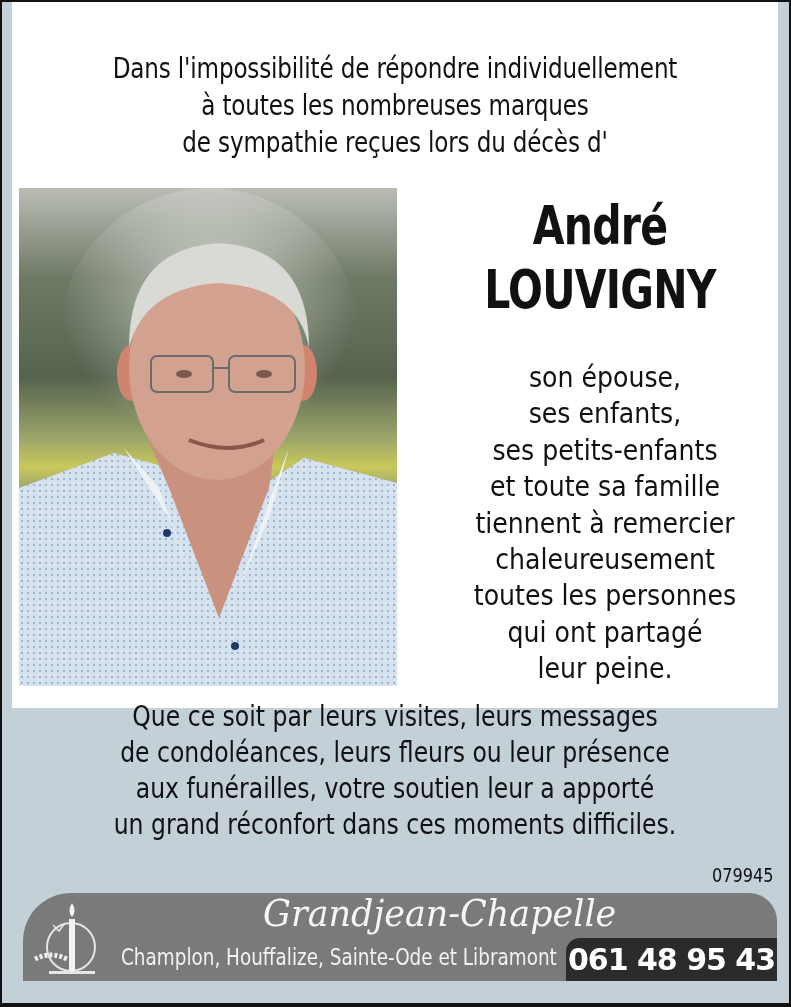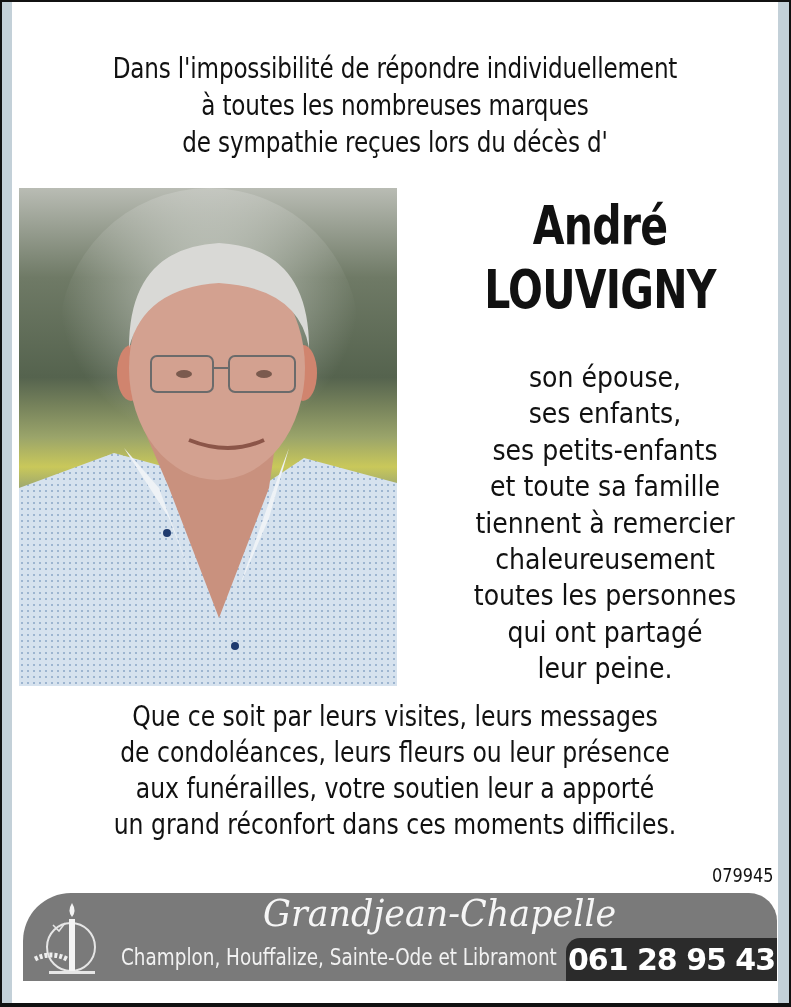--- a/index.html
+++ b/index.html
@@ -1,18 +1,18 @@
 <!DOCTYPE html>
 <html><head>
 <meta charset="utf-8">
 <style>
   html, body { margin: 0; padding: 0; }
   body { width: 791px; height: 1007px; background: #111; position: relative; overflow: hidden; }
   .frame { position: absolute; left: 2px; top: 2px; width: 787px; height: 1001px; background: #c3d0d8; }
-  .paper { position: absolute; left: 10px; top: 0; width: 766px; height: 1001px; background: #ffffff; }
+  .paper { position: absolute; left: 10px; top: 0; width: 766px; height: 706px; background: #ffffff; }
   .txt { font-family: "DejaVu Sans", sans-serif; color: #111; text-align: center; position: absolute; }
   .intro { left: 0; width: 766px; top: 48px; font-size: 27.5px; line-height: 37px; transform: scaleX(0.84); transform-origin: center top; letter-spacing: -0.2px; }
   .photo { position: absolute; left: 7px; top: 186px; width: 378px; height: 498px; overflow: hidden;
     background: linear-gradient(180deg, #b9bcb4 0%, #6f7a66 18%, #55634e 38%, #9aa46a 50%, #c9c85a 56%, #8c9a78 62%, #b8c0b8 70%, #d9e0e6 100%); }
   .name { left: 400px; width: 376px; font-family: "DejaVu Sans", sans-serif; font-weight: bold; font-size: 54px; line-height: 64px; top: 192px; transform: scaleX(0.76); transform-origin: center top; letter-spacing: -1px; }
   .family { left: 405px; width: 376px; top: 358px; font-size: 28px; line-height: 36.4px; transform: scaleX(0.9); transform-origin: center top; }
   .closing { left: 0; width: 766px; top: 697px; font-size: 28px; line-height: 36px; transform: scaleX(0.84); transform-origin: center top; }
   .ref { position: absolute; right: 4px; top: 862px; font-family: "DejaVu Sans", sans-serif; font-size: 19px; color: #111; transform: scaleX(0.85); transform-origin: right top; }
   .banner { position: absolute; left: 11px; top: 891px; width: 754px; height: 88px; background: #7a7a7a; border-radius: 48px 28px 0 0; overflow: hidden; }
   .banner .logo { position: absolute; left: 8px; top: 4px; width: 72px; height: 82px; }
@@ -105,17 +105,17 @@
       <svg class="logo" viewBox="0 0 72 82">
         <circle cx="40" cy="50" r="24" fill="none" stroke="#e6e6e6" stroke-width="2"></circle>
         <rect x="38" y="22" width="6" height="52" fill="#f4f4f4"></rect>
         <path d="M41 6 Q46 14 41 20 Q36 14 41 6 Z" fill="#f4f4f4"></path>
         <path d="M22 28 L28 34 L34 26" fill="none" stroke="#e6e6e6" stroke-width="1.5"></path>
         <path d="M4 62 Q20 54 36 62" fill="none" stroke="#eeeeee" stroke-width="5" stroke-dasharray="3 2"></path>
         <rect x="18" y="74" width="46" height="3" fill="#e6e6e6"></rect>
       </svg>
       <div class="f2">Grandjean-Chapelle</div>
       <div class="places">Champlon, Houffalize, Sainte-Ode et Libramont</div>
-      <div class="phone">061 28 95 43</div>
+      <div class="phone">061 48 95 43</div>
     </div>
 
   </div>
 </div>
 
 </body></html>

